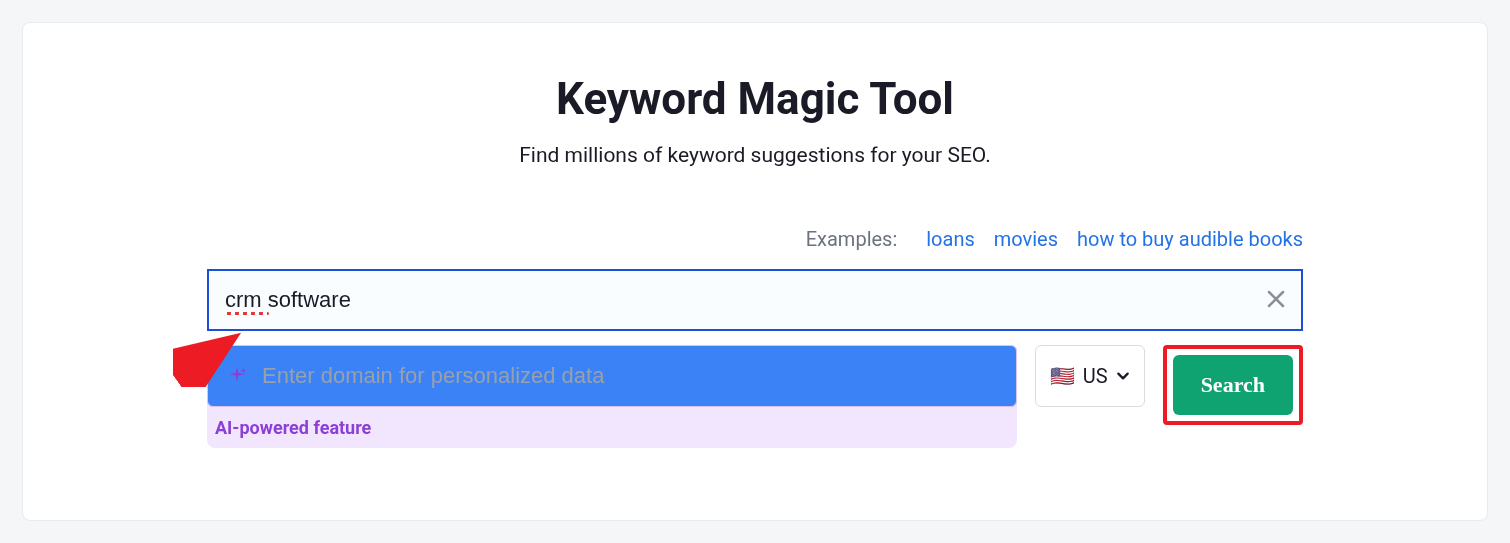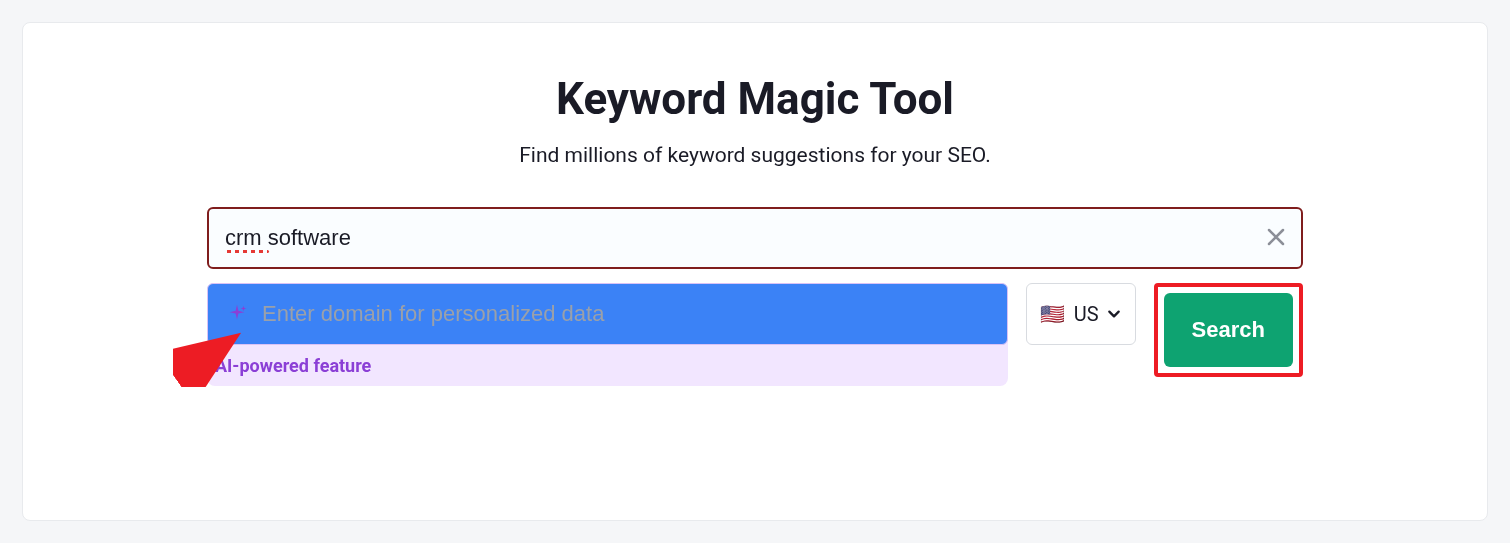--- a/index.html
+++ b/index.html
@@ -26,21 +26,21 @@
       text-align: center;
       font-size: 44px;
       font-weight: 700;
       color: #1a1b26;
       margin-bottom: 18px;
     }
     .subtitle {
       text-align: center;
       font-size: 21px;
       color: #1a1b26;
-      margin-bottom: 40px;
+      margin-bottom: 60px;
     }
     .content-area {
       width: 1096px;
       margin: 0 auto;
       position: relative;
     }
     .examples-row {
       text-align: right;
       font-size: 20px;
       margin-bottom: 18px;
@@ -51,22 +51,22 @@
     }
     .example-link {
       color: #2472e8;
       margin-left: 14px;
       cursor: pointer;
     }
     .keyword-input-wrap {
       position: relative;
       width: 100%;
       height: 62px;
-      border: 2px solid #7f1d1d;
-      border-radius: 6px;
+      border: 2px solid #1d4ed8;
+      border-radius: 0;
       background: #fafdff;
       display: flex;
       align-items: center;
       padding: 0 16px;
       margin-bottom: 14px;
     }
     .keyword-input {
       flex: 1;
       border: none;
       outline: none;
@@ -152,46 +152,53 @@
     .chevron {
       width: 14px;
       height: 14px;
     }
     .search-button-wrap {
       border: 4px solid #ed1c24;
       border-radius: 4px;
       padding: 6px;
     }
     .search-button {
-      height: 74px;
+      height: 60px;
       background: #0ea371;
       color: #fff;
       border: none;
       border-radius: 6px;
       font-size: 22px;
       font-weight: 600;
       padding: 0 28px;
       cursor: pointer;
+      font-family: Liberation Serif, serif;
     }
     .red-arrow {
       position: absolute;
       left: 150px;
       top: 304px;
       z-index: 10;
       pointer-events: none;
     }
   </style>
 </head>
 <body>
 
 <div class="card">
   <h1 class="title">Keyword Magic Tool</h1>
   <p class="subtitle">Find millions of keyword suggestions for your SEO.</p>
 
   <div class="content-area">
+    <div class="examples-row">
+      <span class="examples-label">Examples:</span>
+      <span class="example-link">loans</span>
+      <span class="example-link">movies</span>
+      <span class="example-link">how to buy audible books</span>
+    </div>
 
     <div class="keyword-input-wrap">
       <input class="keyword-input" type="text" value="crm software" style="">
       <div class="spellcheck-underline"></div>
       <span class="clear-icon">
         <svg width="18" height="18" viewBox="0 0 18 18" fill="none">
           <path d="M2 2 L16 16 M16 2 L2 16" stroke="#8c8f98" stroke-width="2.5" stroke-linecap="round"></path>
         </svg>
       </span>
     </div>

